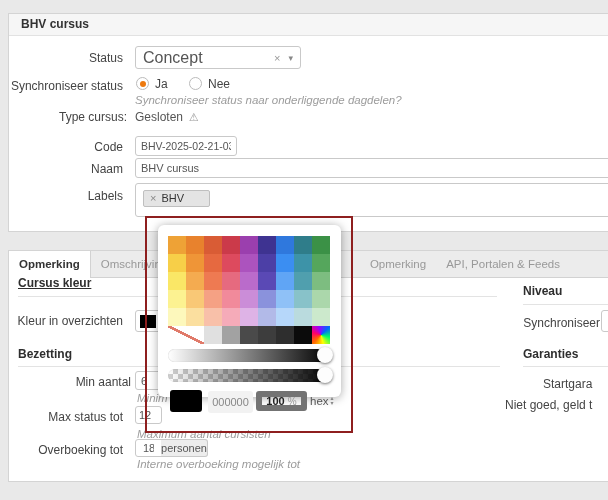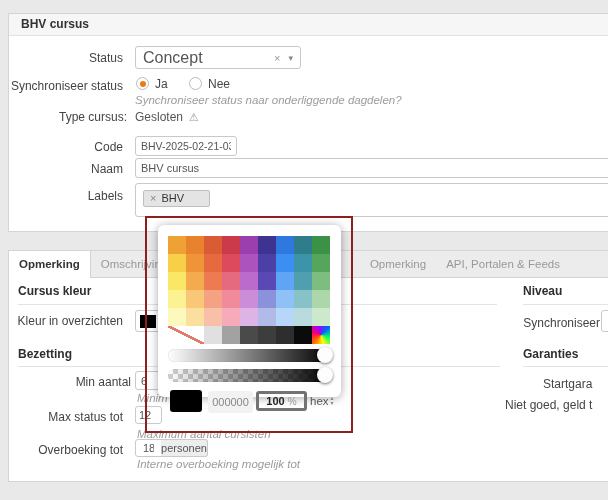--- a/index.html
+++ b/index.html
@@ -60,21 +60,21 @@
   .slider.alpha{top:144px;
     background-image:linear-gradient(to right,rgba(0,0,0,0),#000),
       conic-gradient(#cfcfcf 0 25%,#fff 0 50%,#cfcfcf 0 75%,#fff 0);
     background-size:auto,10px 10px;box-shadow:inset 0 0 1px rgba(0,0,0,.3);}
   .handle{position:absolute;right:-3px;top:-2px;width:16px;height:16px;border-radius:50%;
     background:#fdfdfd;box-shadow:0 1px 3px rgba(0,0,0,.55);cursor:pointer;}
   #preview{position:absolute;left:12px;top:165px;width:32px;height:22px;border-radius:3px;
     background:var(--picker-preview,#000);}
   #hexinput{position:absolute;left:50px;top:166px;width:41px;height:20px;background:#f2f2f2;
     border:none;border-radius:3px;text-align:center;color:#888;font-size:11px;font-family:inherit;}
-  #pctbox{position:absolute;left:98px;top:166px;width:51px;height:20px;border:3px solid #737373;
+  #pctbox{position:absolute;left:98px;top:166px;width:51px;height:20px;border:6px solid #737373;
     border-radius:3px;box-sizing:border-box;display:flex;align-items:center;justify-content:center;}
   #pctbox .num{color:#222;font-size:11px;font-weight:bold;}
   #pctbox .unit{color:#999;font-size:10px;margin-left:3px;}
   #fmt{position:absolute;left:152px;top:166px;height:20px;display:flex;align-items:center;cursor:pointer;}
   #fmt .txt{color:#555;font-size:11.5px;}
   #fmt .arrows{display:flex;flex-direction:column;margin-left:2px;}
   #fmt .arrows span{font-size:6px;line-height:5px;color:#888;}
   
   #annotation{position:absolute;left:145px;top:216px;width:208px;height:217px;box-sizing:border-box;
     border:2.5px solid var(--annotation-red,#8e1f1f);z-index:20;pointer-events:none;}
@@ -122,21 +122,21 @@
     <div class="tabstrip">
       <div class="tab active">Opmerking</div>
       <div class="tab sep">Omschrijving</div>
       <div class="tab sep">Ce</div>
       <div class="tabspacer"></div>
       <div class="tab">Opmerking</div>
       <div class="tab">API, Portalen &amp; Feeds</div>
     </div>
   </section>
 
-  <div class="abs sechead" style="left:18px;top:284px;width:479px;">Cursus kleur</div>
+  <div class="abs sechead" style="left:18px;top:276px;width:479px;text-decoration:underline;">Cursus kleur</div>
   <div class="abs flabel" style="left:0;top:314px;">Kleur in overzichten</div>
   <div class="abs colorbtn" style="left:135px;top:310px;width:40px;height:22px;">
     <span class="sw"></span>
   </div>
 
   <div class="abs sechead" style="left:18px;top:347px;width:482px;padding-bottom:5px;">Bezetting</div>
 
   <div class="abs flabel" style="left:8px;top:375px;">Min aantal</div>
   <input class="abs input" style="left: 135px; top: 371px; width: 46px; height: 19px;" value="6">
   <div class="abs helper" style="left:137px;top:392px;">Minim</div>

